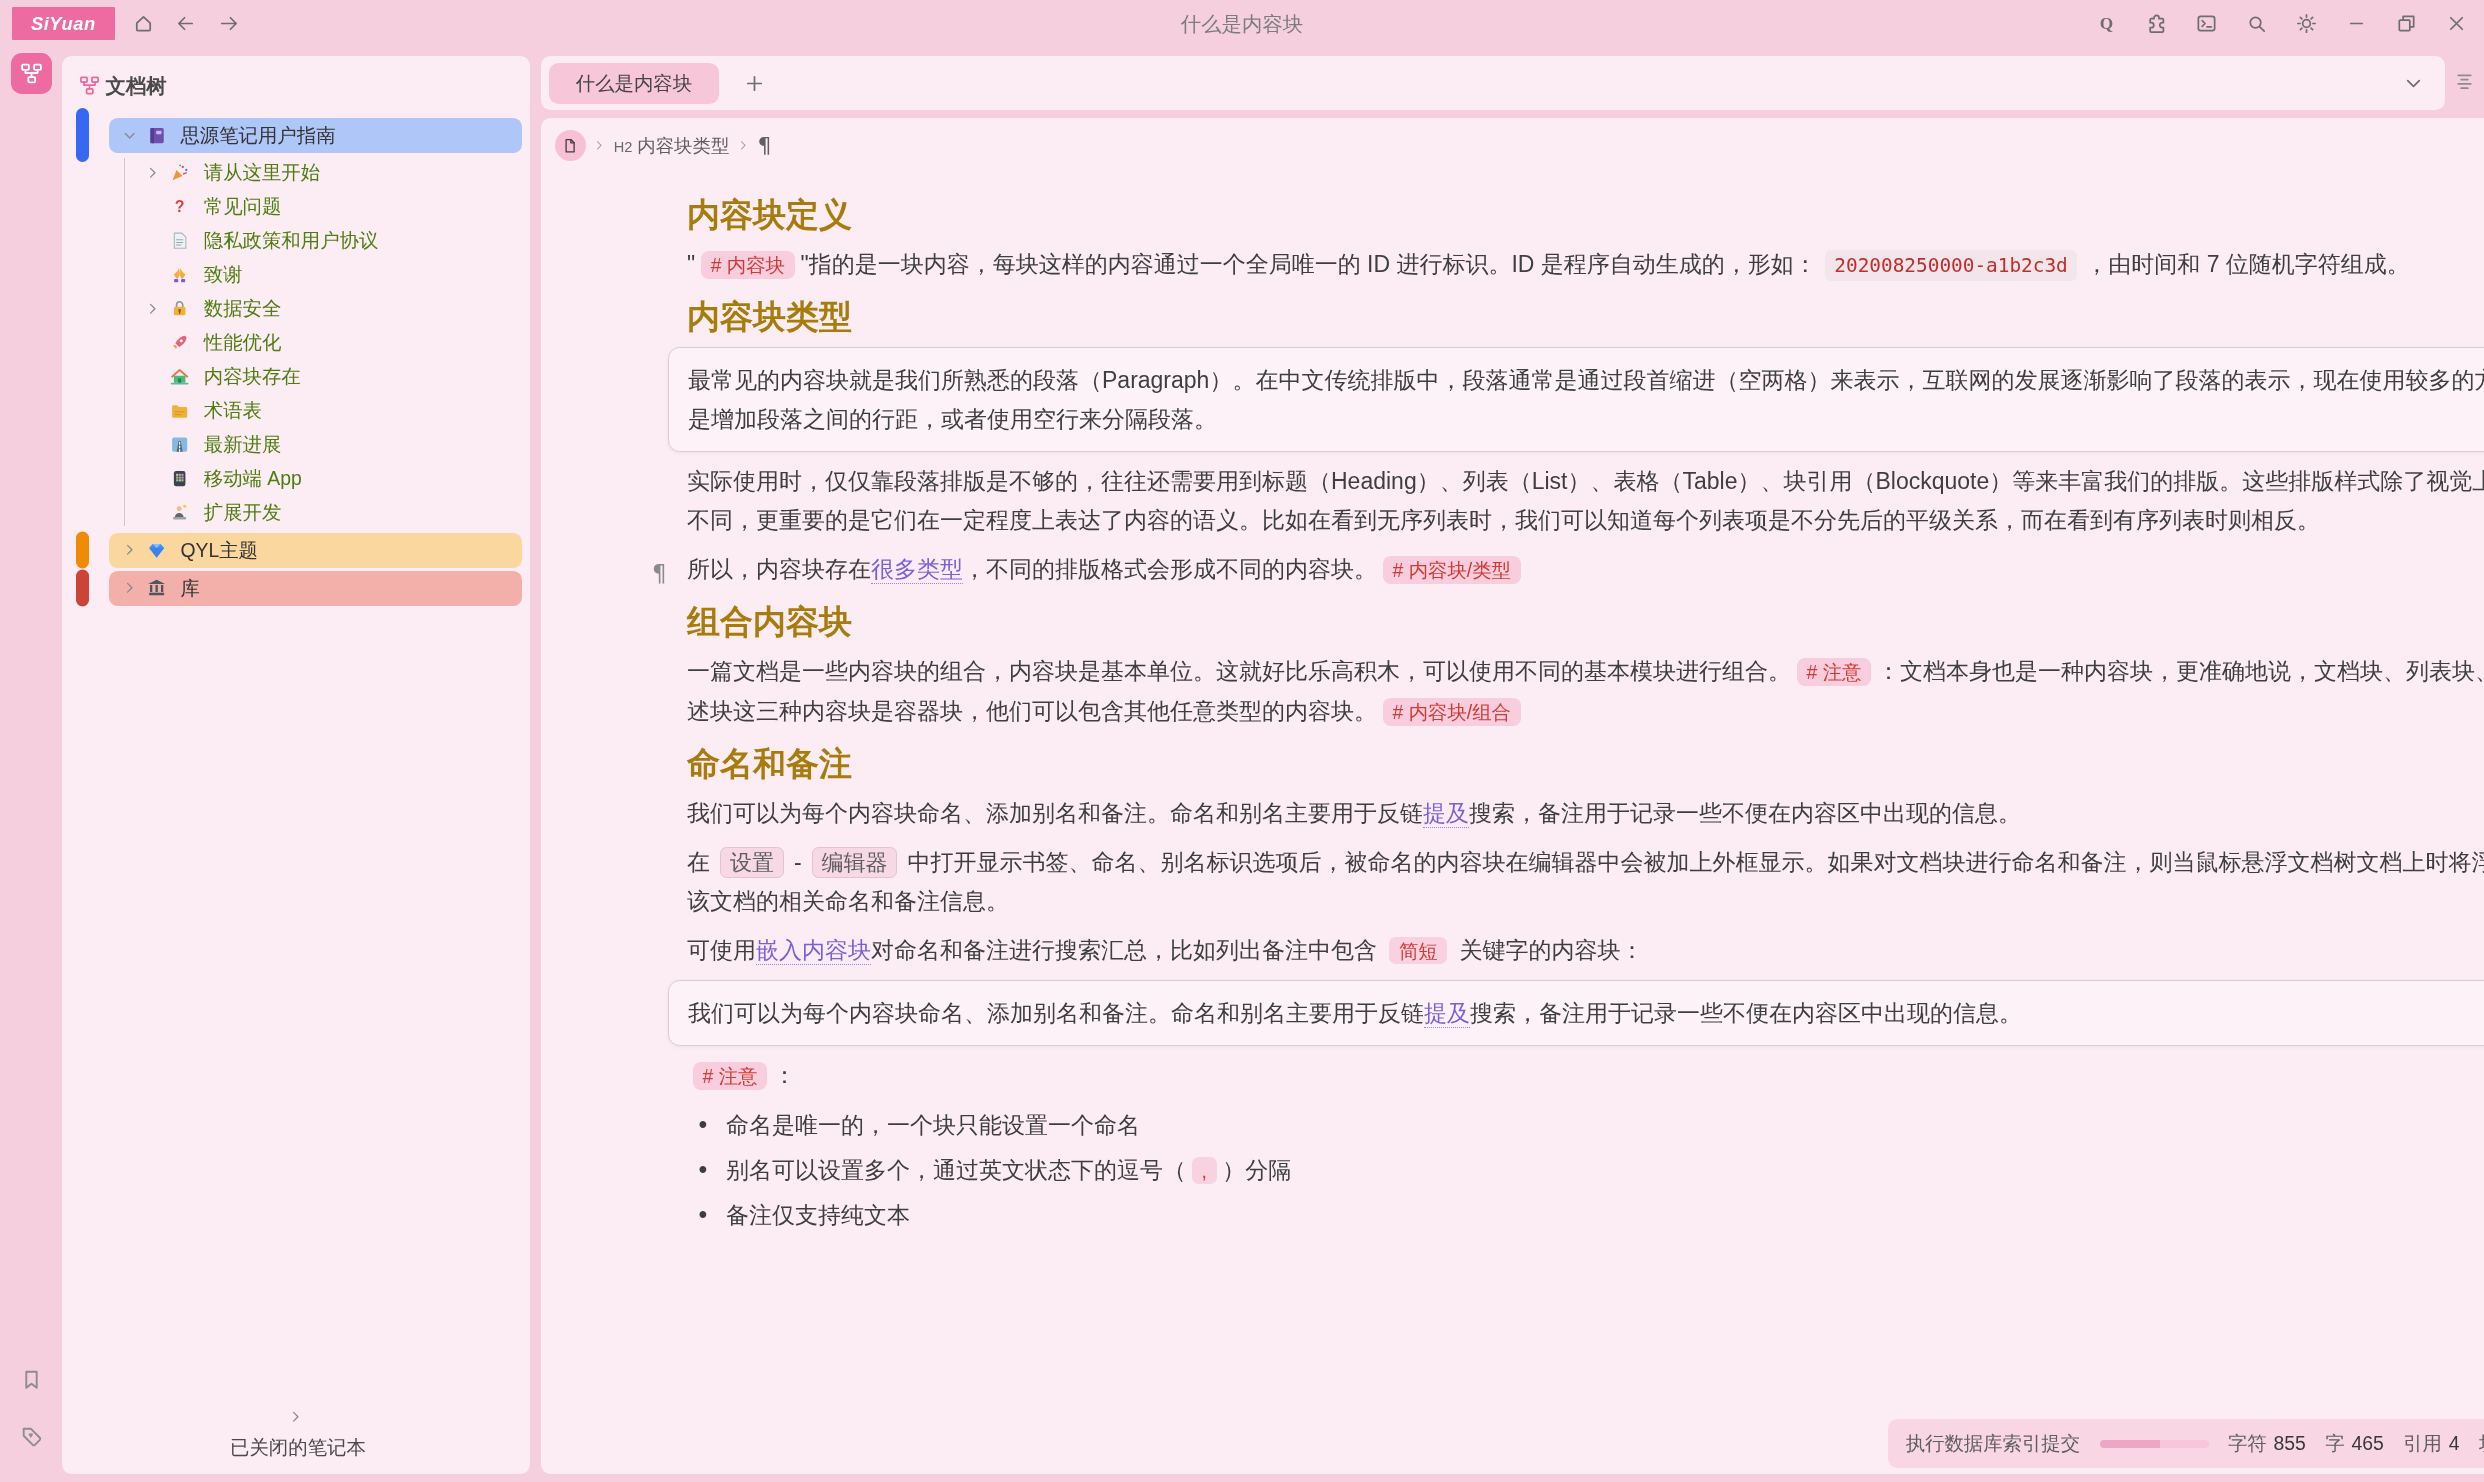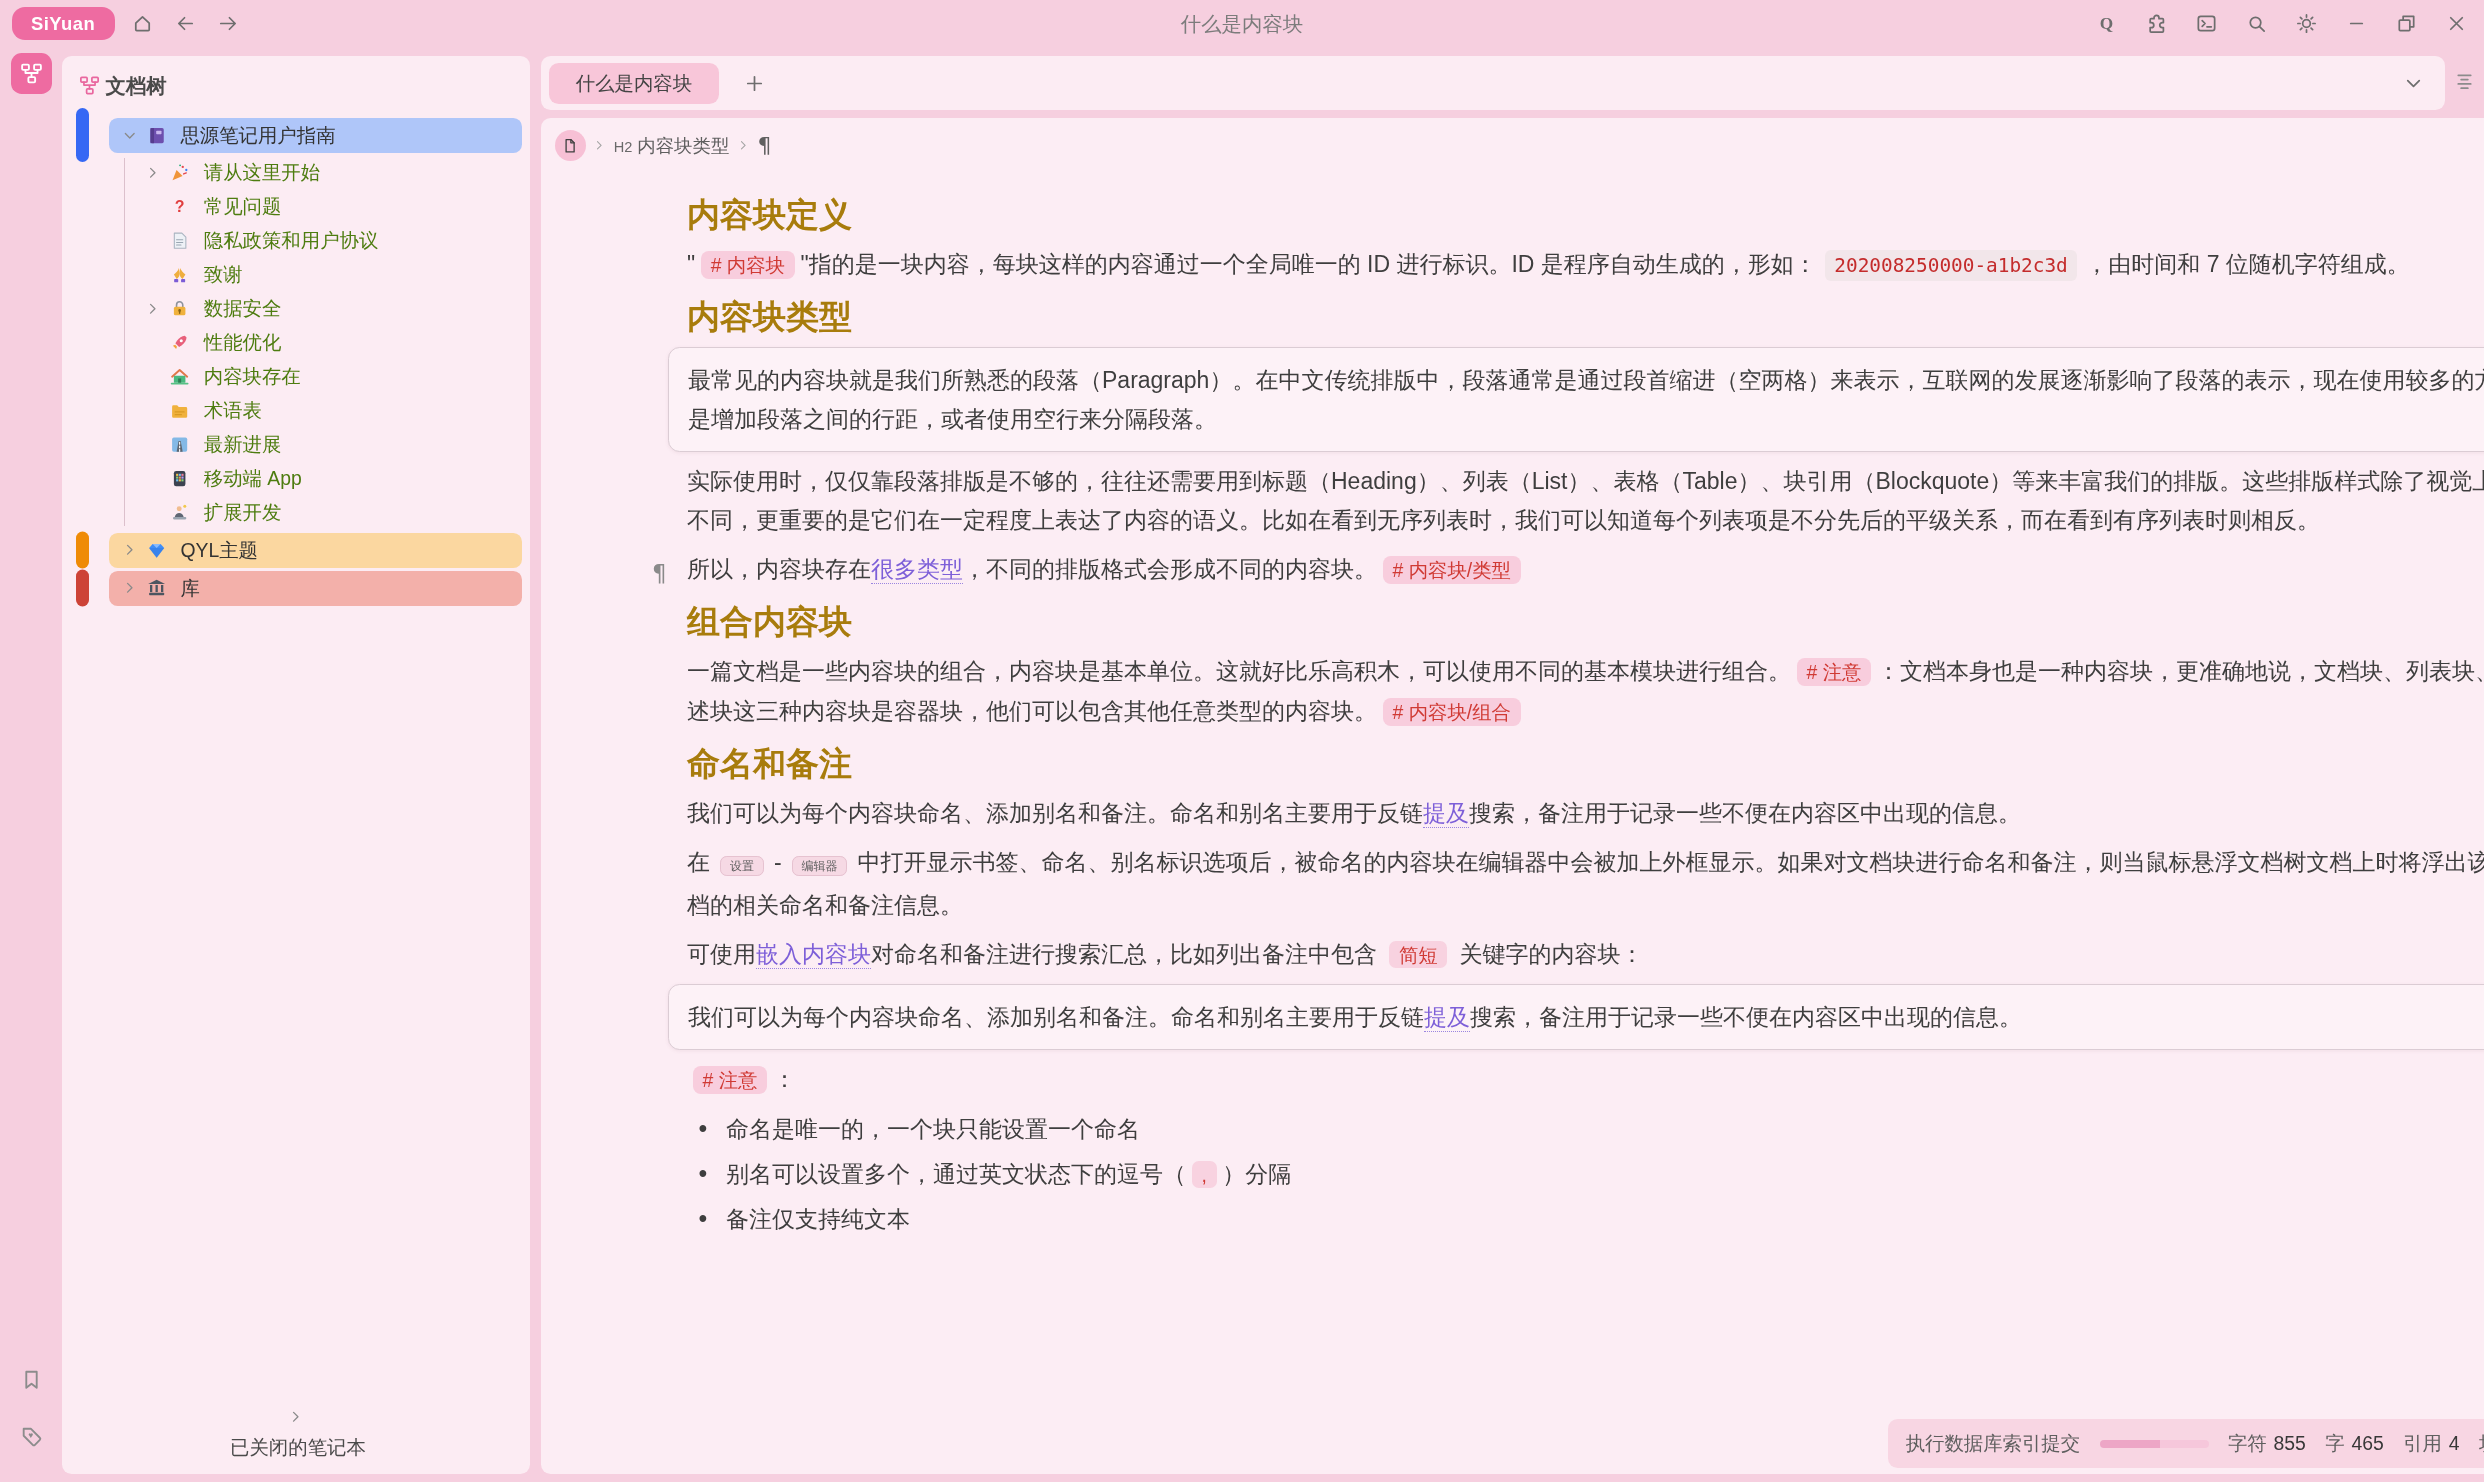--- a/index.html
+++ b/index.html
@@ -3,22 +3,22 @@
 <meta charset="utf-8">
 <style>
   html,body{margin:0;padding:0;width:2484px;height:1483px;overflow:hidden;
     background:#f6cfdf;font-family:"Liberation Sans","DejaVu Sans",sans-serif;}
   .app{position:absolute;inset:0;}
   svg{display:block}
 
   
   .titlebar{position:absolute;top:0;left:0;right:0;height:47px;display:flex;align-items:center;color:#6b6b6b;}
   .tb-left{display:flex;align-items:center;gap:15.5px;padding-left:11.6px;}
-  .logo{background:#ee6ba1;color:#fff;font-weight:bold;font-size:18.4px;
-    padding:5.8px 19.4px;border-radius:13px;letter-spacing:0.5px;cursor:pointer;}
+  .logo{background:#ee6ba1;color:#fff;font-weight:bold;font-style:italic;font-size:18.4px;
+    padding:5.8px 19.4px;border-radius:1px;letter-spacing:0.5px;cursor:pointer;}
   .tb-title{position:absolute;left:50%;transform:translateX(-50%);font-size:20.4px;color:#7c7c7c;}
   .tb-right{margin-left:auto;display:flex;align-items:center;gap:25px;padding-right:15.5px;}
   .tb-icon{width:25px;height:25px;display:flex;align-items:center;justify-content:center;color:#6e6e6e;cursor:pointer;}
 
   
   .dock{position:absolute;display:flex;flex-direction:column;align-items:center;color:#8c8c8c;}
   .dock-left{left:0;top:47px;bottom:0;width:62px;padding:5.8px 0 9.7px;box-sizing:border-box;}
   .dock-right{right:0;top:47px;bottom:0;width:39px;padding:19.4px 0 11.6px;box-sizing:border-box;}
   .dock .spacer{flex:1}
   .dock-item{width:41px;height:41px;border-radius:10.7px;display:flex;align-items:center;justify-content:center;margin-bottom:15.5px;cursor:pointer;}
@@ -67,21 +67,21 @@
   .h2{font-size:33px;line-height:41px;font-weight:bold;color:#a87c0c;margin:11.6px 0 7.8px;position:relative;}
   .p{margin:9.7px 0;position:relative;}
   .p.boxed{border:1px solid #dbccd4;background:#fdf2f7;border-radius:11.6px;padding:12.6px 19.4px;margin:9.7px -19.4px;
     box-shadow:0 1px 3.9px rgba(150,100,120,.10);}
   .li{position:relative;padding-left:39px;margin:5.8px 0;}
   .li .bullet{position:absolute;left:11.6px;top:-1px;font-size:25px;color:#3e3e3e;}
   .run-tag{background:#f8cddd;color:#d03a34;border-radius:7.8px;padding:2.9px 9.7px;font-size:19.4px;margin:0 5.8px;white-space:nowrap;cursor:pointer;}
   .run-link{color:#7d5fd8;border-bottom:1.9px dotted #9b85e0;padding-bottom:1px;cursor:pointer;}
   .run-code{font-family:"DejaVu Sans Mono","Liberation Mono",monospace;font-size:19.4px;color:#c42c2c;background:#f2e6ea;
     border-radius:5.8px;padding:3.9px 9.7px;margin:0 7.8px;white-space:nowrap;}
-  .run-kbd{font-size:12px;color:#5d5d5d;background:#f6d9e4;border:1px solid #e6c2d0;border-bottom-width:1.9px;
+  .run-kbd{font-size:22px;color:#5d5d5d;background:#f6d9e4;border:1px solid #e6c2d0;border-bottom-width:1.9px;
     border-radius:6.8px;padding:1.9px 8.7px;margin:0 3.9px;white-space:nowrap;}
   .run-kw{font-size:19.4px;color:#d03a34;background:#f8d2e0;border-radius:6.8px;padding:2.9px 9.7px;margin:0 5.8px;white-space:nowrap;}
   .gutter-mark{position:absolute;left:-35px;top:3.9px;color:#8a8a8a;font-size:23px;font-family:"DejaVu Sans",sans-serif;}
   .badge-m{position:absolute;width:25px;height:25px;border:1.6px solid #909090;border-radius:50%;color:#7f7f7f;
     font-size:14.6px;display:flex;align-items:center;justify-content:center;right:-7.8px;background:rgba(255,255,255,.2);}
   .badge-on-h2{top:45px;}
   .badge-on-box{top:-21.3px;}
 
   .scrollbar{position:absolute;right:6.8px;top:146px;width:4.9px;height:1145px;background:#d8c1cb;border-radius:2.9px;cursor:pointer;}
 

